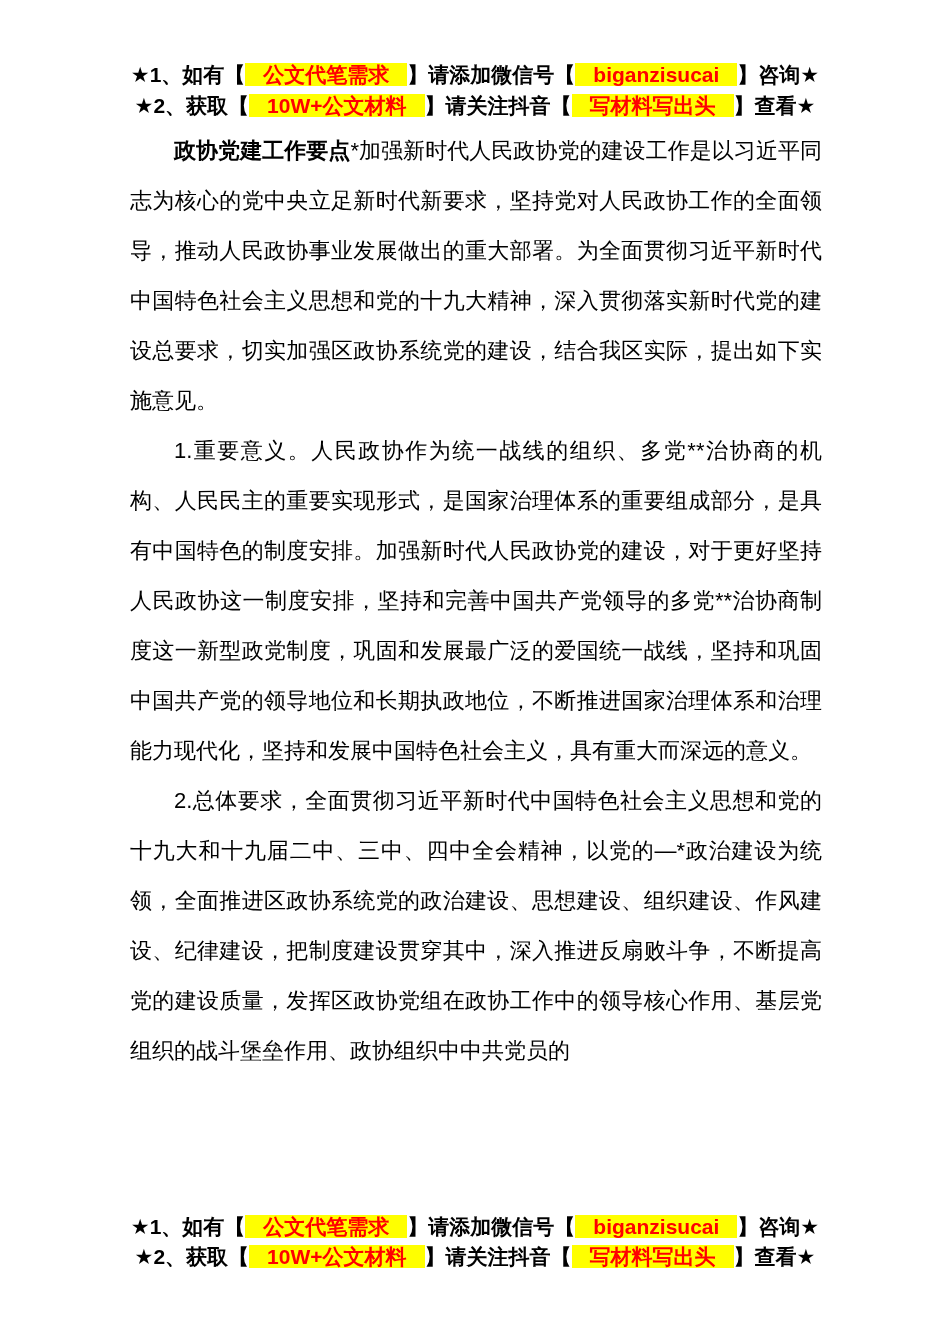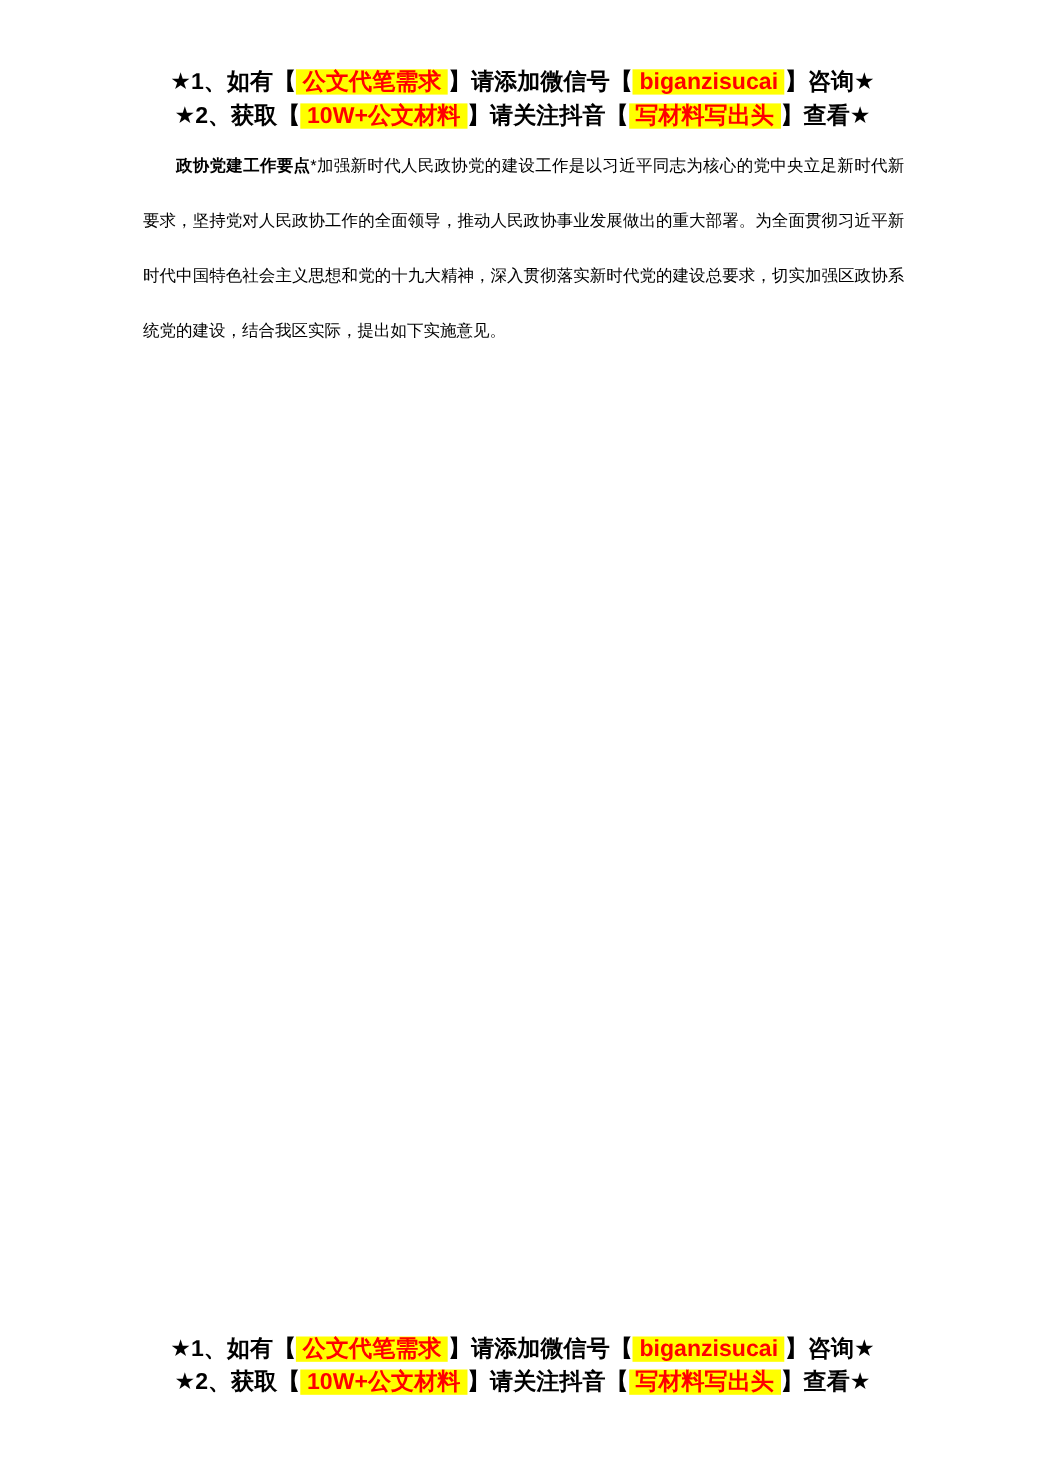--- a/index.html
+++ b/index.html
@@ -24,31 +24,31 @@
     .promo-footer {
       position: absolute;
       top: 1212px;
       left: 0;
       width: 100%;
       line-height: 30px;
     }
     .hl {
       background: var(--highlight-bg, #ffff00);
       color: var(--accent-red, #ff0000);
-      padding: 0 6px;
+      padding: 0 18px;
     }
     .u {
       text-decoration-thickness: 2px;
       text-underline-offset: 4px;
     }
     
     .doc {
       width: 692px;
       margin: 5px 0 0 130px;
-      font-size: 15px;
+      font-size: 22px;
       line-height: 50px;
       text-align: justify;
       letter-spacing: 0;
     }
     .para { margin: 0; text-indent: 2em; }
     .bold { font-weight: 700; }
     .doc-title { font-weight: 700; font-style: normal; }
   </style>
 </head>
 <body>
@@ -59,20 +59,22 @@
     <div class="promo-line">
       <span>★1、如有【</span><span class="hl">公文代笔需求</span><span>】请</span><span class="u">添加</span><span>微信号【</span><span class="hl u">biganzisucai</span><span>】咨询★</span>
     </div>
     <div class="promo-line">
       <span>★2、获取【</span><span class="hl">10W+公文材料</span><span>】请</span><span class="u">关注</span><span>抖音【</span><span class="hl u">写材料写出头</span><span>】查看★</span>
     </div>
   </div>
 
   <main class="doc">
     <p class="para"><b class="doc-title">政协党建工作要点</b><span>*加强新时代人民政协党的建设工作是以习近平同志为核心的党中央立足新时代新要求，坚持党对人民政协工作的全面领导，推动人民政协事业发展做出的重大部署。为全面贯彻习近平新时代中国特色社会主义思想和党的十九大精神，深入贯彻落实新时代党的建设总要求，切实加强区政协系统党的建设，结合我区实际，提出如下实施意见。</span></p>
+    <p class="para">1.重要意义。人民政协作为统一战线的组织、多党**治协商的机构、人民民主的重要实现形式，是国家治理体系的重要组成部分，是具有中国特色的制度安排。加强新时代人民政协党的建设，对于更好坚持人民政协这一制度安排，坚持和完善中国共产党领导的多党**治协商制度这一新型政党制度，巩固和发展最广泛的爱国统一战线，坚持和巩固中国共产党的领导地位和长期执政地位，不断推进国家治理体系和治理能力现代化，坚持和发展中国特色社会主义，具有重大而深远的意义。</p>
+    <p class="para">2.总体要求，全面贯彻习近平新时代中国特色社会主义思想和党的十九大和十九届二中、三中、四中全会精神，以党的—*政治建设为统领，全面推进区政协系统党的政治建设、思想建设、组织建设、作风建设、纪律建设，把制度建设贯穿其中，深入推进反扇败斗争，不断提高党的建设质量，发挥区政协党组在政协工作中的领导核心作用、基层党组织的战斗堡垒作用、政协组织中中共党员的</p>
   </main>
 
   <div class="promo promo-footer">
     <div class="promo-line">
       <span>★1、如有【</span><span class="hl">公文代笔需求</span><span>】请</span><span class="u">添加</span><span>微信号【</span><span class="hl u">biganzisucai</span><span>】咨询★</span>
     </div>
     <div class="promo-line">
       <span>★2、获取【</span><span class="hl">10W+公文材料</span><span>】请</span><span class="u">关注</span><span>抖音【</span><span class="hl u">写材料写出头</span><span>】查看★</span>
     </div>
   </div>

